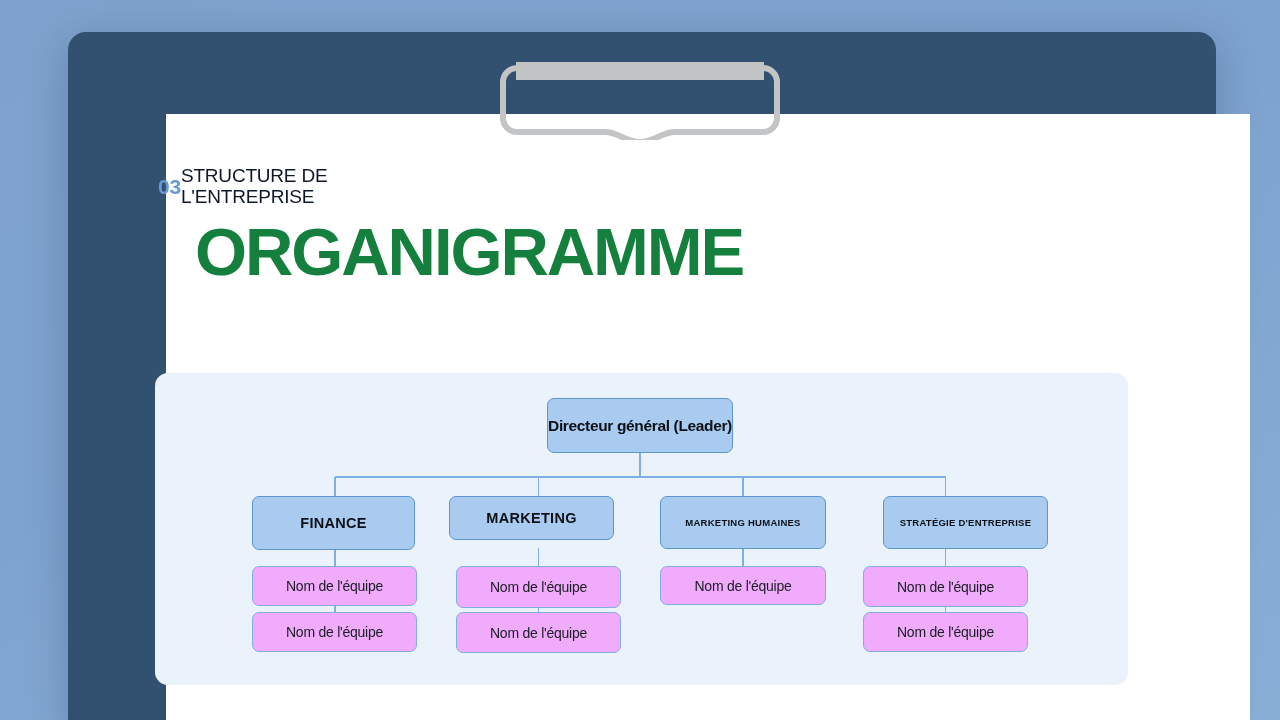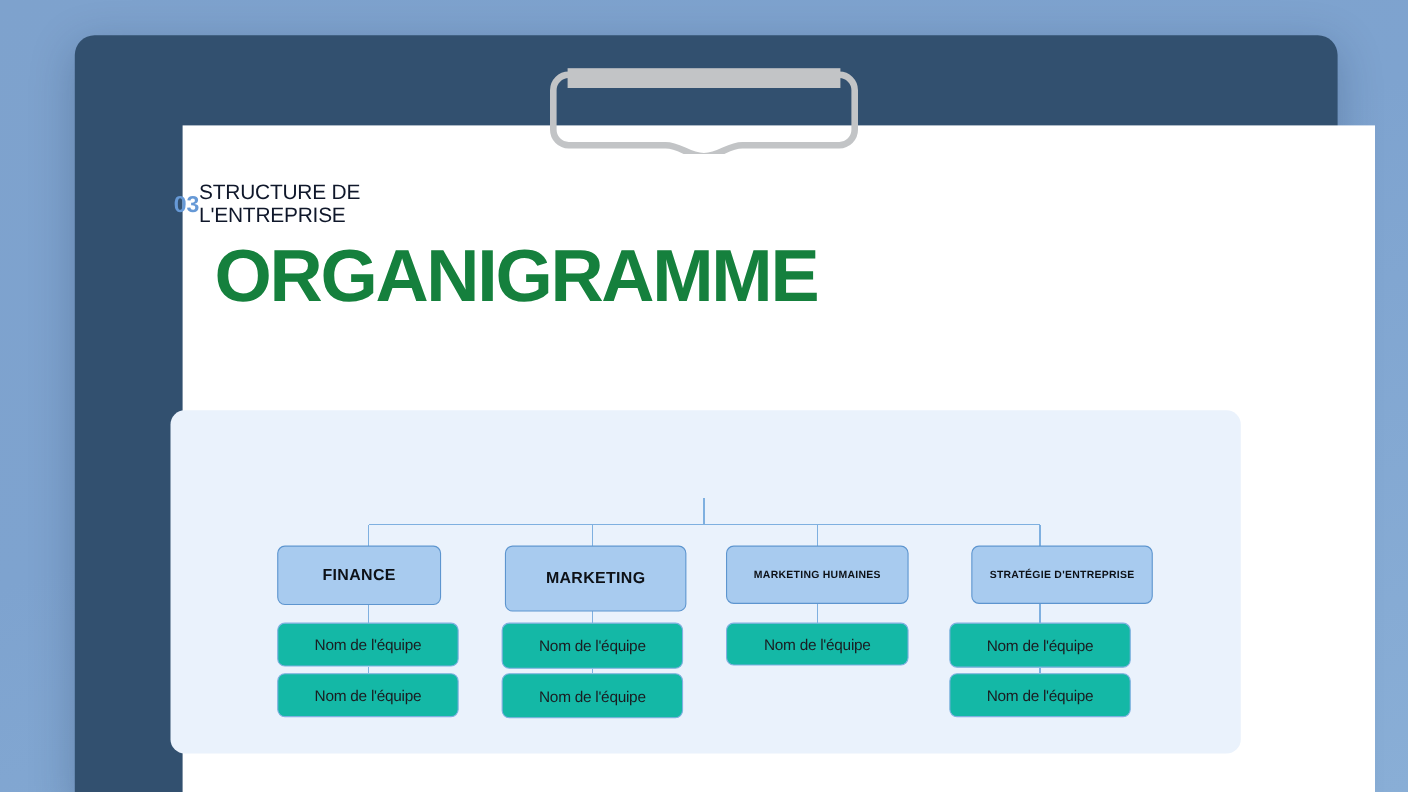--- a/index.html
+++ b/index.html
@@ -130,21 +130,21 @@
     font-weight: 700;
   }
   .node-dept .node-label {
     letter-spacing: 0.1px;
     white-space: nowrap;
   }
   .node-dept.size-lg .node-label { font-size: 14.5px; letter-spacing: 0.3px; }
   .node-dept.size-sm .node-label { font-size: 9.5px;  letter-spacing: 0.25px; }
 
   .node-team {
-    background: #14b8a6;
+    background: #f0abfc;
     border: 1px solid #7fb0e0;
     border-radius: 7px;
     color: #1a1d21;
     font-weight: 400;
   }
   .node-team .node-label {
     font-size: 14px;
     letter-spacing: -0.25px;
     white-space: nowrap;
   }
@@ -179,30 +179,30 @@
         <line x1="180" y1="233" x2="180" y2="239" stroke="#7fb0e0" stroke-width="1.3" shape-rendering="crispEdges"></line>
         <line x1="383.5" y1="104" x2="383.5" y2="123" stroke="#7fb0e0" stroke-width="1.3" shape-rendering="crispEdges"></line>
         <line x1="383.5" y1="175" x2="383.5" y2="193" stroke="#7fb0e0" stroke-width="1.3" shape-rendering="crispEdges"></line>
         <line x1="383.5" y1="235" x2="383.5" y2="239" stroke="#7fb0e0" stroke-width="1.3" shape-rendering="crispEdges"></line>
         <line x1="588" y1="104" x2="588" y2="123" stroke="#7fb0e0" stroke-width="1.3" shape-rendering="crispEdges"></line>
         <line x1="588" y1="176" x2="588" y2="193" stroke="#7fb0e0" stroke-width="1.3" shape-rendering="crispEdges"></line>
         <line x1="790.5" y1="104" x2="790.5" y2="123" stroke="#7fb0e0" stroke-width="1.3" shape-rendering="crispEdges"></line>
         <line x1="790.5" y1="176" x2="790.5" y2="193" stroke="#7fb0e0" stroke-width="1.3" shape-rendering="crispEdges"></line>
         <line x1="790.5" y1="234" x2="790.5" y2="239" stroke="#7fb0e0" stroke-width="1.3" shape-rendering="crispEdges"></line>
       </svg>
-  <div class="node node-dept size-lg" style="left: 97px; top: 123px; width: 149px; height: 54px;">
+  <div class="node node-dept size-lg" style="left: 97px; top: 123px; width: 163px; height: 54px;">
         <span class="node-label">FINANCE</span>
       </div>
       <div class="node node-team" style="left: 97px; top: 193px; width: 165px; height: 40px;">
         <span class="node-label">Nom de l'équipe</span>
       </div>
       <div class="node node-team" style="left: 97px; top: 239px; width: 165px; height: 40px;">
         <span class="node-label">Nom de l'équipe</span>
       </div>
-      <div class="node node-dept size-lg" style="left: 304px; top: 123px; width: 165px; height: 60px;">
+      <div class="node node-dept size-lg" style="left: 294px; top: 123px; width: 165px; height: 44px;">
         <span class="node-label">MARKETING</span>
       </div>
       <div class="node node-team" style="left: 301px; top: 193px; width: 165px; height: 42px;">
         <span class="node-label">Nom de l'équipe</span>
       </div>
       <div class="node node-team" style="left: 301px; top: 239px; width: 165px; height: 41px;">
         <span class="node-label">Nom de l'équipe</span>
       </div>
       <div class="node node-dept size-sm" style="left: 505px; top: 123px; width: 166px; height: 53px;">
         <span class="node-label">MARKETING HUMAINES</span>
@@ -212,14 +212,17 @@
       </div>
       <div class="node node-dept size-sm" style="left: 728px; top: 123px; width: 165px; height: 53px;">
         <span class="node-label">STRATÉGIE D'ENTREPRISE</span>
       </div>
       <div class="node node-team" style="left: 708px; top: 193px; width: 165px; height: 41px;">
         <span class="node-label">Nom de l'équipe</span>
       </div>
       <div class="node node-team" style="left: 708px; top: 239px; width: 165px; height: 40px;">
         <span class="node-label">Nom de l'équipe</span>
       </div>
+      <div class="node node-root" style="left: 392px; top: 25px; width: 186px; height: 55px;">
+        <span class="node-label">Directeur général (Leader)</span>
+      </div>
     </div>
 </div>
 
 </body></html>

